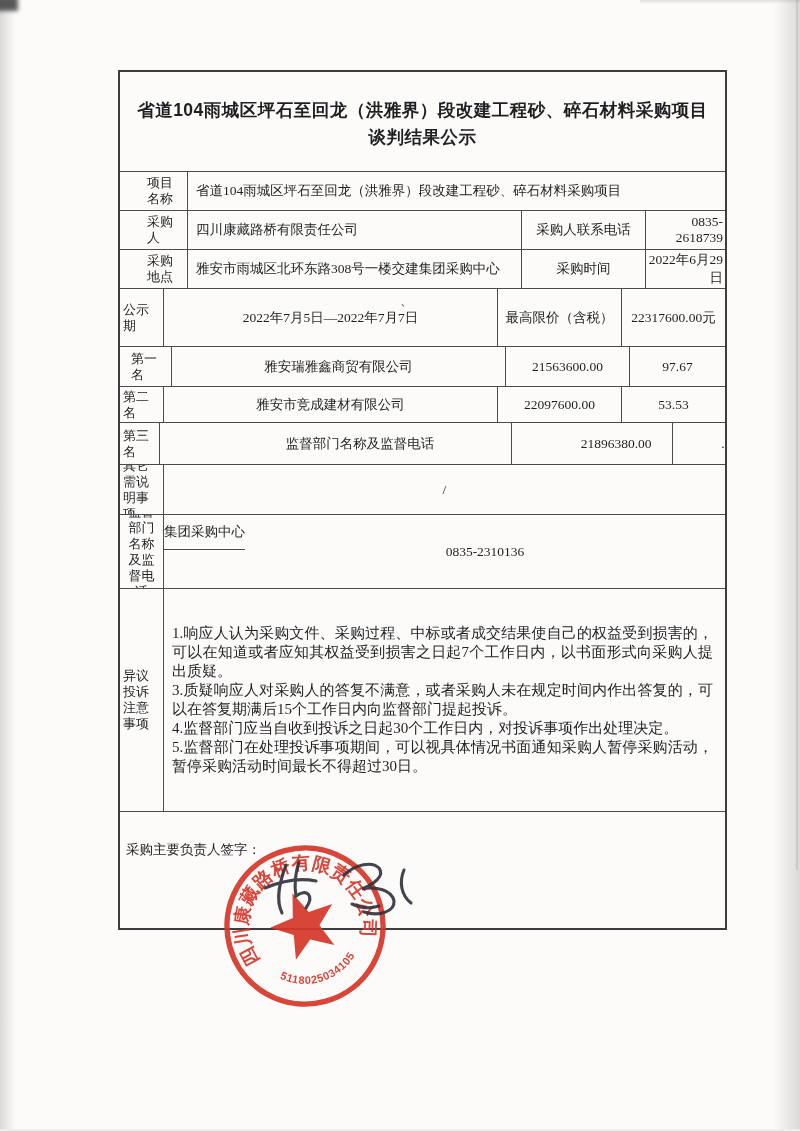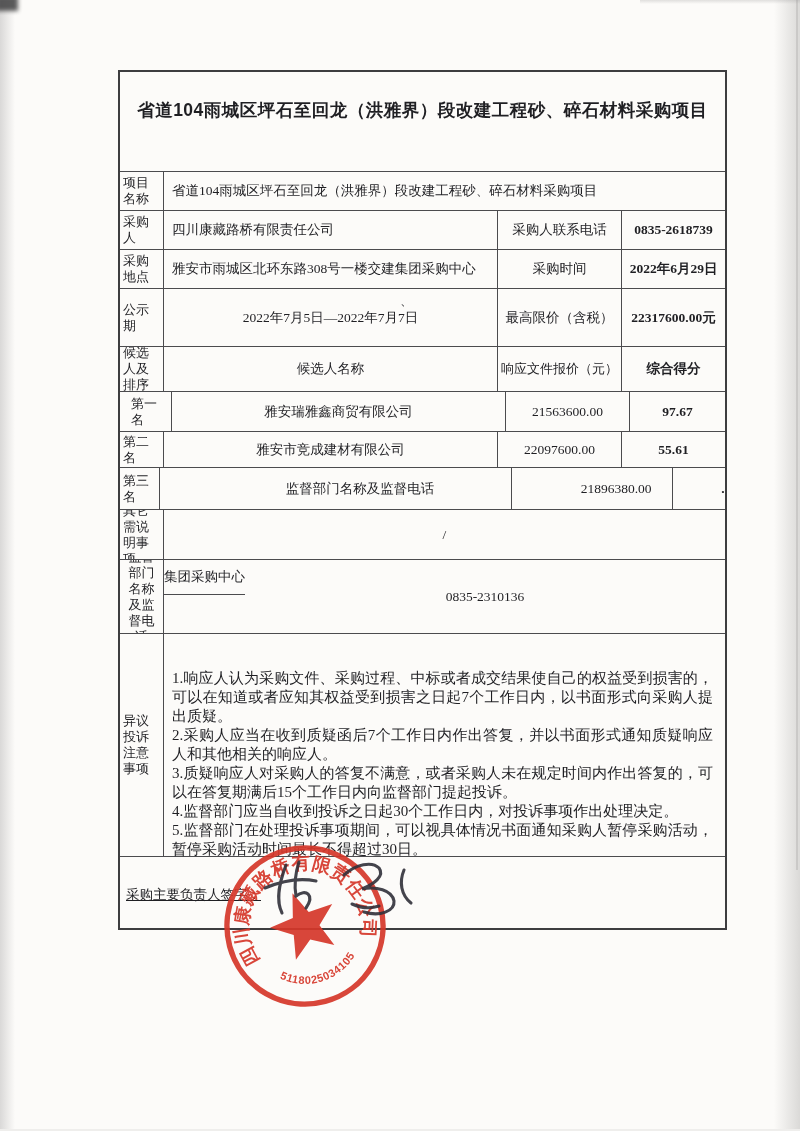--- a/index.html
+++ b/index.html
@@ -28,36 +28,36 @@
     border:2px solid #3d3d40; background:transparent;
     font-size:13.5px;
   }
   .row { display:flex; border-bottom:1px solid #4b4b4e; }
   .row:last-child { border-bottom:none; }
   .cell { border-right:1px solid #4b4b4e; display:flex; align-items:center; overflow:hidden; }
   .cell:last-child { border-right:none; }
   .c0 { width:44px; padding:1px 3px; font-size:13px; line-height:16px; }
   .c1 { width:334px; padding:2px 8px; }
   .c2 { width:124px; justify-content:center; text-align:center; padding:2px 2px; }
-  .c3 { flex:1; justify-content:center; text-align:left; padding:2px 2px;font-weight:bold; }
+  .c3 { flex:1; justify-content:center; text-align:right; padding:2px 2px; }
   .cm { flex:1; padding:2px 8px; }
   .center-h { justify-content:center; }
   .title-row { display:block; height:100px; text-align:center; padding-top:25px;
                font-family:"Liberation Sans","DejaVu Sans",sans-serif;
                font-weight:bold; font-size:17.5px; line-height:27px; letter-spacing:.5px; }
-  .r-h39 { height:39px; } .r-h58 { height:58px; } .r-h45 { height:45px; }
+  .r-h39 { height:39px;padding-left:24px; } .r-h58 { height:58px; } .r-h45 { height:45px; }
   .r-h40 { height:40px;padding-left:8px; } .r-h36 { height:36px; } .r-h42 { height:42px;gap:48px; }
   .r-h50 { height:50px; } .r-h74 { height:74px; } .r-h223 { height:223px; } .r-h75 { height:75px; }
   .subcol { flex:1; display:flex; flex-direction:row; }
   .subrow { display:flex; align-items:center; justify-content:center; text-align:center; }
   .subrow.first { height:35px; border-bottom:1px solid #4b4b4e; }
   .subrow.second { flex:1; }
   .objection-cell { flex:1; display:block; padding:35px 12px 0 8px;
                     font-size:15px; line-height:19px; text-align:justify; }
-  .sign-cell { flex:1; padding:0 0 0 6px; display:flex; align-items:center;text-decoration:underline; }
+  .sign-cell { flex:1; padding:0 0 0 6px; display:flex; align-items:center; }
 
   .stray-mark { position:absolute; left:400px; top:292px; font-size:13px; color:#2a2a2e; }
 
   .stamp-svg { position:absolute; left:216px; top:842px; z-index:3; }
   .sig-svg   { position:absolute; left:252px; top:851px; z-index:4; }
 </style>
 </head>
 <body>
 
 <div class="page">
@@ -65,20 +65,21 @@
   <div class="edge-left"></div>
   <div class="edge-right"></div>
   <div class="edge-right-line"></div>
   <div class="corner-tl"></div>
   <div class="corner-tr"></div>
 
   <div class="doc-table">
 
     <div class="row title-row">
       <div>省道104雨城区坪石至回龙（洪雅界）段改建工程砂、碎石材料采购项目</div>
+      <div>谈判结果公示</div>
     </div>
 
     <div class="row r-h39">
       <div class="cell c0">项目名称</div>
       <div class="cell cm">省道104雨城区坪石至回龙（洪雅界）段改建工程砂、碎石材料采购项目</div>
     </div>
 
     <div class="row r-h39">
       <div class="cell c0">采购人</div>
       <div class="cell c1">四川康藏路桥有限责任公司</div>
@@ -93,38 +94,32 @@
       <div class="cell c3">2022年6月29日</div>
     </div>
 
     <div class="row r-h58">
       <div class="cell c0">公示期</div>
       <div class="cell c1 center-h">2022年7月5日—2022年7月7日</div>
       <div class="cell c2">最高限价（含税）</div>
       <div class="cell c3">22317600.00元</div>
     </div>
 
-    <div class="row r-h45">
-      <div class="cell c0">候选人及排序</div>
-      <div class="cell c1 center-h">候选人名称</div>
-      <div class="cell c2" style="font-size:13px">响应文件报价（元）</div>
-      <div class="cell c3">综合得分</div>
-    </div>
 
     <div class="row r-h40">
       <div class="cell c0 center-h">第一名</div>
       <div class="cell c1 center-h">雅安瑞雅鑫商贸有限公司</div>
       <div class="cell c2">21563600.00</div>
       <div class="cell c3">97.67</div>
     </div>
     <div class="row r-h36">
       <div class="cell c0 center-h">第二名</div>
       <div class="cell c1 center-h">雅安市竞成建材有限公司</div>
       <div class="cell c2">22097600.00</div>
-      <div class="cell c3">55.61</div>
+      <div class="cell c3">53.53</div>
     </div>
     <div class="row r-h42">
       <div class="cell c0 center-h">第三名</div>
       <div class="cell c1 center-h">监督部门名称及监督电话</div>
       <div class="cell c2">21896380.00</div>
       <div class="cell c3">92.46</div>
     </div>
 
     <div class="row r-h50">
       <div class="cell c0">其它需说明事项</div>
@@ -136,21 +131,20 @@
       <div class="subcol">
         <div class="subrow first">集团采购中心</div>
         <div class="subrow second">0835-2310136</div>
       </div>
     </div>
 
     <div class="row r-h223">
       <div class="cell c0">异议投诉注意事项</div>
       <div class="objection-cell">
         <div>1.响应人认为采购文件、采购过程、中标或者成交结果使自己的权益受到损害的，可以在知道或者应知其权益受到损害之日起7个工作日内，以书面形式向采购人提出质疑。</div>
-        <div>2.采购人应当在收到质疑函后7个工作日内作出答复，并以书面形式通知质疑响应人和其他相关的响应人。</div>
         <div>3.质疑响应人对采购人的答复不满意，或者采购人未在规定时间内作出答复的，可以在答复期满后15个工作日内向监督部门提起投诉。</div>
         <div>4.监督部门应当自收到投诉之日起30个工作日内，对投诉事项作出处理决定。</div>
         <div>5.监督部门在处理投诉事项期间，可以视具体情况书面通知采购人暂停采购活动，暂停采购活动时间最长不得超过30日。</div>
       </div>
     </div>
 
     <div class="row r-h75">
       <div class="sign-cell">采购主要负责人签字：</div>
     </div>
 

